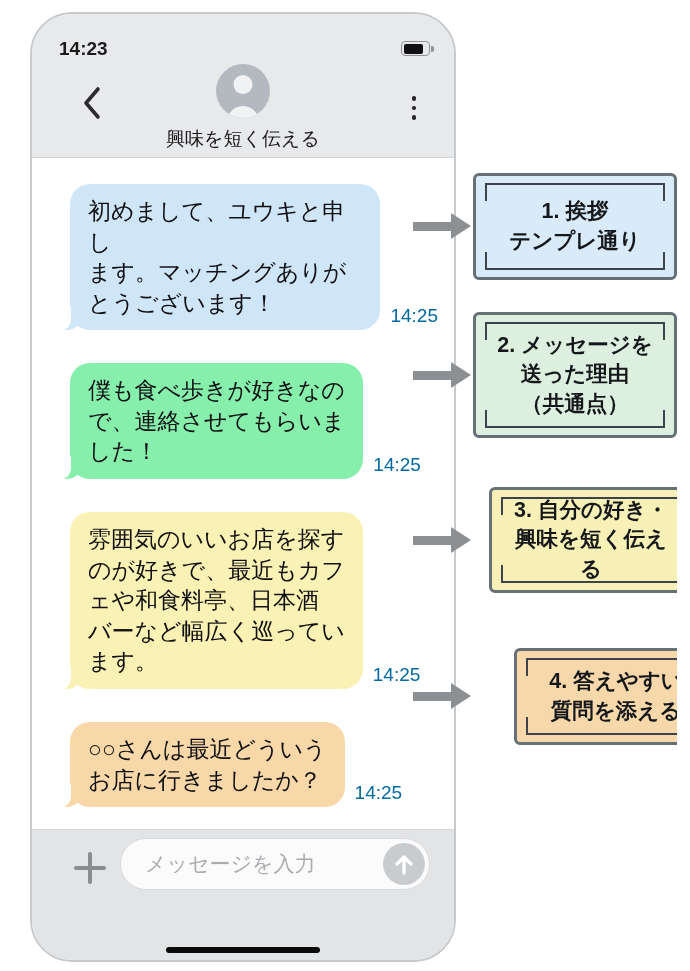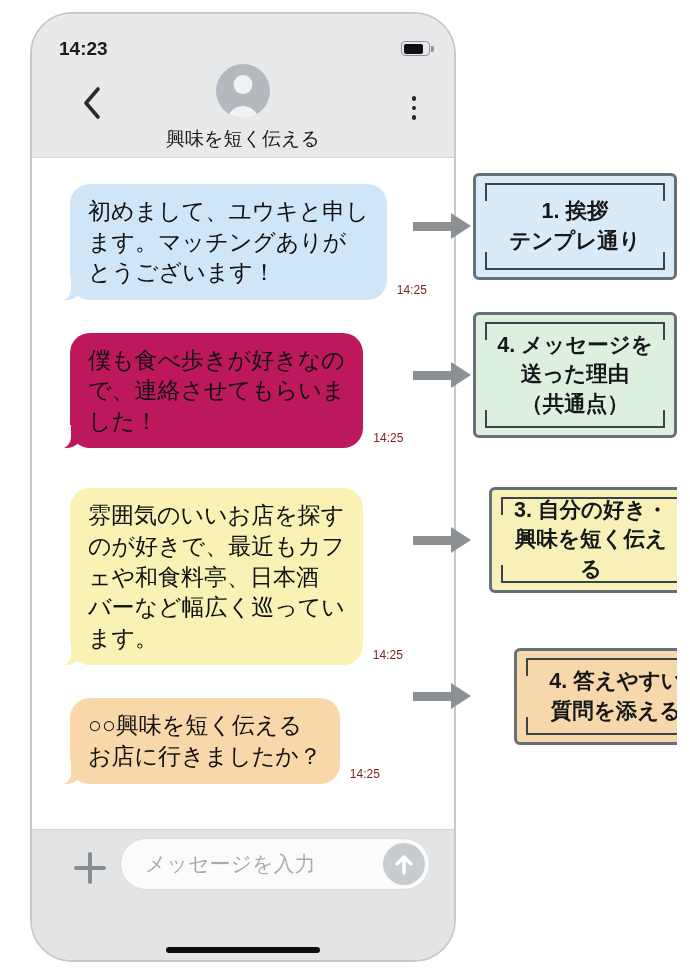--- a/index.html
+++ b/index.html
@@ -47,21 +47,21 @@
     white-space:pre-line;
   }
   .bubble::before {
     content:""; position:absolute; left:-8px; bottom:0; width:22px; height:22px;
     background:inherit; border-bottom-right-radius:18px;
   }
   .bubble::after {
     content:""; position:absolute; left:-11px; bottom:-1px; width:12px; height:24px;
     background:#ffffff; border-bottom-right-radius:12px;
   }
-  .msg-time { font-size:12px; color:#7f1d1d; padding-bottom:3px; white-space:nowrap; }
+  .msg-time { font-size:19px; color:#0369a1; padding-bottom:3px; white-space:nowrap; }
 
   
   .composer { position:absolute; left:0; right:0; bottom:0; height:130px; background:#e3e4e6; border-top:1px solid #d6d7d9;margin-top:20px; }
   .plus-btn { position:absolute; left:38px; top:18px; width:40px; height:40px; background:none; border:none; padding:0; cursor:pointer; }
   .plus-icon { position:relative; display:block; width:100%; height:100%; }
   .plus-icon::before { content:""; position:absolute; left:4px; right:4px; top:18px; height:3.6px; background:#8a8d90; border-radius:2px; }
   .plus-icon::after { content:""; position:absolute; top:4px; bottom:4px; left:18px; width:3.6px; background:#8a8d90; border-radius:2px; }
   .input-pill { position:absolute; left:88px; right:24px; top:8px; height:52px; background:#fbfbfc; border:1.5px solid #d9dadc; border-radius:27px; box-sizing:border-box; }
   .msg-input {
     position:absolute; left:24px; top:0; bottom:0; right:56px; border:none; background:transparent;
@@ -132,35 +132,35 @@
     </div>
 
     <div class="messages">
       <div class="msg-row">
         <div class="bubble" style="background-color: rgb(207, 230, 248);">初めまして、ユウキと申し
 ます。マッチングありが
 とうございます！</div>
         <div class="msg-time">14:25</div>
       </div>
       <div class="msg-row">
-        <div class="bubble" style="background-color: #be185d;">僕も食べ歩きが好きなの
+        <div class="bubble" style="background-color: #86efac;">僕も食べ歩きが好きなの
 で、連絡させてもらいま
 した！</div>
         <div class="msg-time">14:25</div>
       </div>
       <div class="msg-row">
-        <div class="bubble" style="background-color: rgb(250, 242, 180); margin-top: 7px;">雰囲気のいいお店を探す
+        <div class="bubble" style="background-color: rgb(250, 242, 180);">雰囲気のいいお店を探す
 のが好きで、最近もカフ
 ェや和食料亭、日本酒
 バーなど幅広く巡ってい
 ます。</div>
         <div class="msg-time">14:25</div>
       </div>
       <div class="msg-row">
-        <div class="bubble" style="background-color: rgb(248, 216, 169);">○○興味を短く伝える
+        <div class="bubble" style="background-color: rgb(248, 216, 169);">○○さんは最近どういう
 お店に行きましたか？</div>
         <div class="msg-time">14:25</div>
       </div>
     </div>
 
     <div class="composer">
       <button class="plus-btn">
         <span class="plus-icon"></span>
       </button>
       <div class="input-pill">
@@ -194,21 +194,21 @@
   </div>
 
   <div class="callout callout-1" style="background-color: rgb(217, 234, 248);">
     <span class="bracket-top"></span>
     <span class="callout-label">1. 挨拶
 テンプレ通り</span>
     <span class="bracket-bottom"></span>
   </div>
   <div class="callout callout-2" style="background-color: rgb(221, 239, 222);">
     <span class="bracket-top"></span>
-    <span class="callout-label">4. メッセージを
+    <span class="callout-label">2. メッセージを
 送った理由
 （共通点）</span>
     <span class="bracket-bottom"></span>
   </div>
   <div class="callout callout-3" style="background-color: rgb(247, 241, 184); margin-left: 16px;">
     <span class="bracket-top"></span>
     <span class="callout-label">3. 自分の好き・
 興味を短く伝える</span>
     <span class="bracket-bottom"></span>
   </div>

